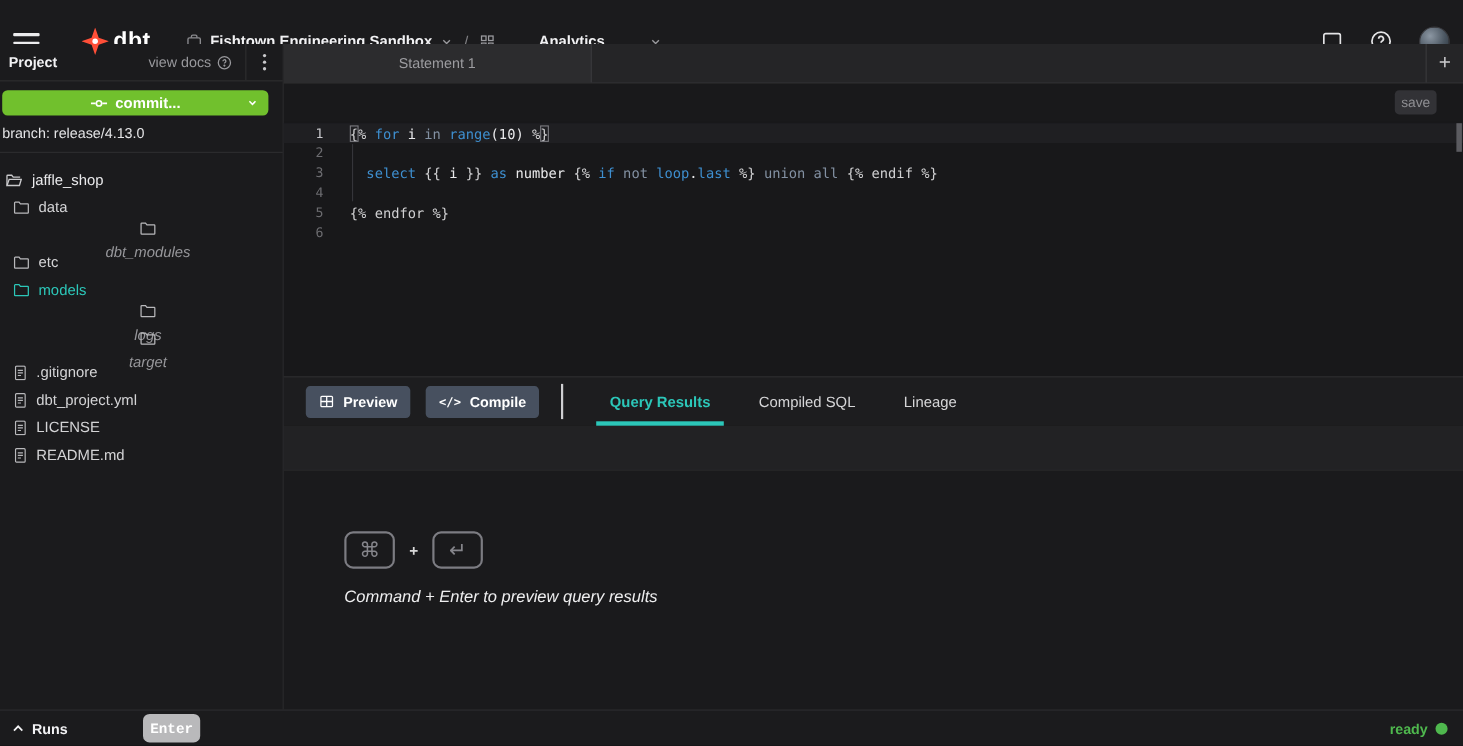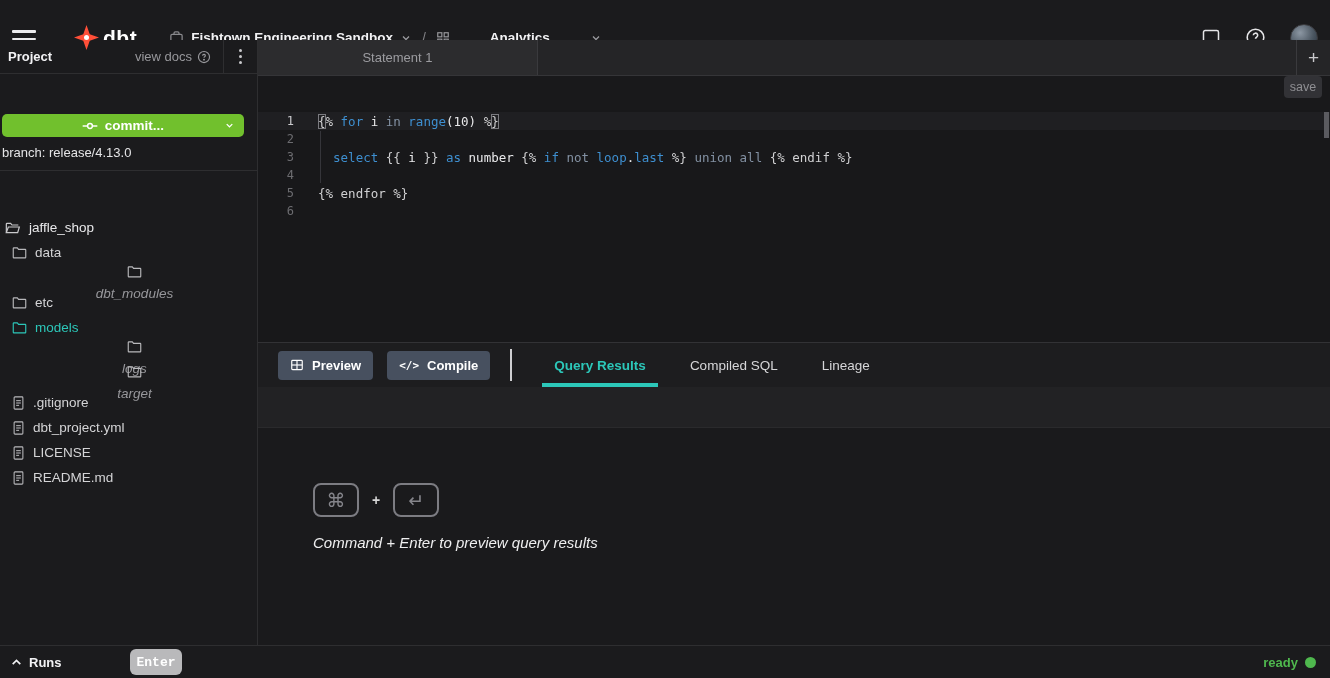--- a/index.html
+++ b/index.html
@@ -24,21 +24,21 @@
   .crumb { display:flex; align-items:center; gap:7px; margin-left:32px; cursor:pointer; }
   .crumb-label { font-weight:bold; font-size:13.5px; color:#f2f2f4; }
   .crumb-sep { color:#808084; margin:0 10px; font-size:14px; }
   .top-icons { margin-left:auto; display:flex; align-items:center; gap:24px; }
   .avatar { width:28px; height:28px; border-radius:50%; background:radial-gradient(circle at 35% 30%, #8c97a3, #4a5560 55%, #242c35); border:1px solid #3a3a3e; cursor:pointer; }
 
   
   .middle { flex:1; display:flex; min-height:0; }
 
   
-  .sidebar { width:258px; flex:none; background:#1b1b1d; border-right:1px solid #2e2e30; display:flex; flex-direction:column;gap:32px; }
+  .sidebar { width:258px; flex:none; background:#1b1b1d; border-right:1px solid #2e2e30; display:flex; flex-direction:column; }
   .sb-header { height:34px; flex:none; display:flex; align-items:center; padding-left:8px; border-bottom:1px solid #2e2e30; }
   .sb-title { font-weight:bold; font-size:13px; color:#f2f2f4; }
   .sb-docs { margin-left:auto; display:flex; align-items:center; gap:5px; color:#98989c; cursor:pointer; }
   .sb-header-div { width:1px; height:100%; background:#2e2e30; margin-left:12px; }
   .kebab { width:33px; height:100%; display:flex; flex-direction:column; align-items:center; justify-content:center; cursor:pointer; }
   .kebab i { width:3px; height:3px; border-radius:50%; background:#c9c9cc; margin:1.5px 0; }
   .sb-git { padding:8px 0 10px 2px; border-bottom:1px solid #2e2e30; }
   .commit-btn { position:relative; width:242px; height:23px; border:none; border-radius:5px; background:#71c02d; color:#fff; font-weight:bold; font-size:13.5px; font-family:inherit; display:flex; align-items:center; justify-content:center; gap:7px; cursor:pointer; }
   .commit-btn .chev { position:absolute; right:9px; top:6px; }
   .branch-line { margin-top:8px; font-size:13px; color:#e4e4e6; }
@@ -50,21 +50,21 @@
   .tree-row.muted { color:#97979b; font-style:italic;flex-direction:column; }
   .tree-row.active { color:#2cc7b9; }
   .tree-row.active svg path, .tree-row.active svg rect { stroke:#2cc7b9; }
 
   
   .main { flex:1; display:flex; flex-direction:column; min-width:0; }
   .tabbar { height:36px; flex:none; background:#252527; display:flex; align-items:stretch; border-bottom:1px solid #353538; }
   .ed-tab { width:280px; background:#2c2c2e; border-right:1px solid #3a3a3d; display:flex; align-items:center; justify-content:center; color:#9c9ca0; font-size:13px; cursor:pointer; }
   .tab-fill { flex:1; }
   .newtab { width:34px; border-left:1px solid #3a3a3d; display:flex; align-items:center; justify-content:center; color:#c9c9cc; font-size:19px; cursor:pointer; }
-  .saverow { height:34px; flex:none; background:#19191b; display:flex; justify-content:flex-end; padding-right:8px; }
+  .saverow { height:34px; flex:none; background:#19191b; display:flex; align-items:center; justify-content:flex-end; padding-right:24px; }
   .save-btn { width:38px; height:22px; border:none; border-radius:4px; background:#323236; color:#8f8f93; font-size:12.5px; font-family:inherit; cursor:pointer; }
 
   .editor { height:232px; flex:none; background:#18181a; position:relative; padding-top:2px; font-family:"DejaVu Sans Mono", monospace; font-size:12.5px; }
   .code-row { height:18px; display:flex; align-items:center; white-space:pre; }
   .code-row.current { background:#1f1f22; }
   .gutter { width:44px; flex:none; text-align:right; padding-right:8px; color:#6c6c70; font-size:12px; }
   .code-row.current .gutter { color:#c9c9cd; }
   .code-text { padding-left:16px; }
   .tk-kw { color:#3e8fd0; }
   .tk-kw2 { color:#8391a3;text-align:center; }

